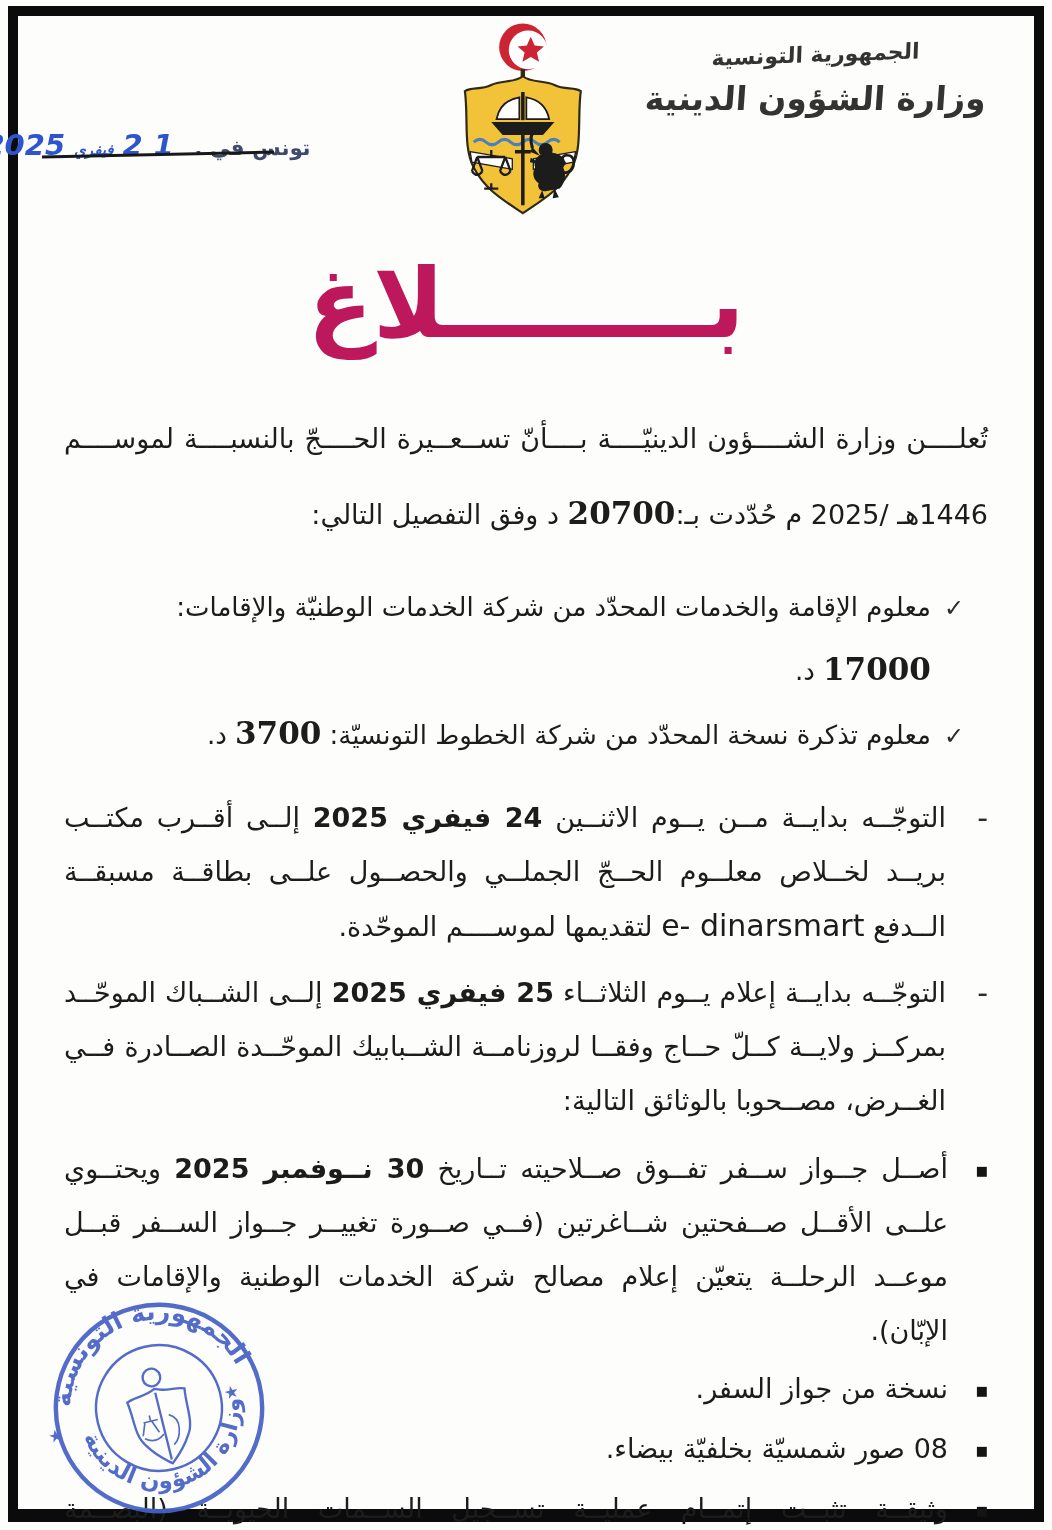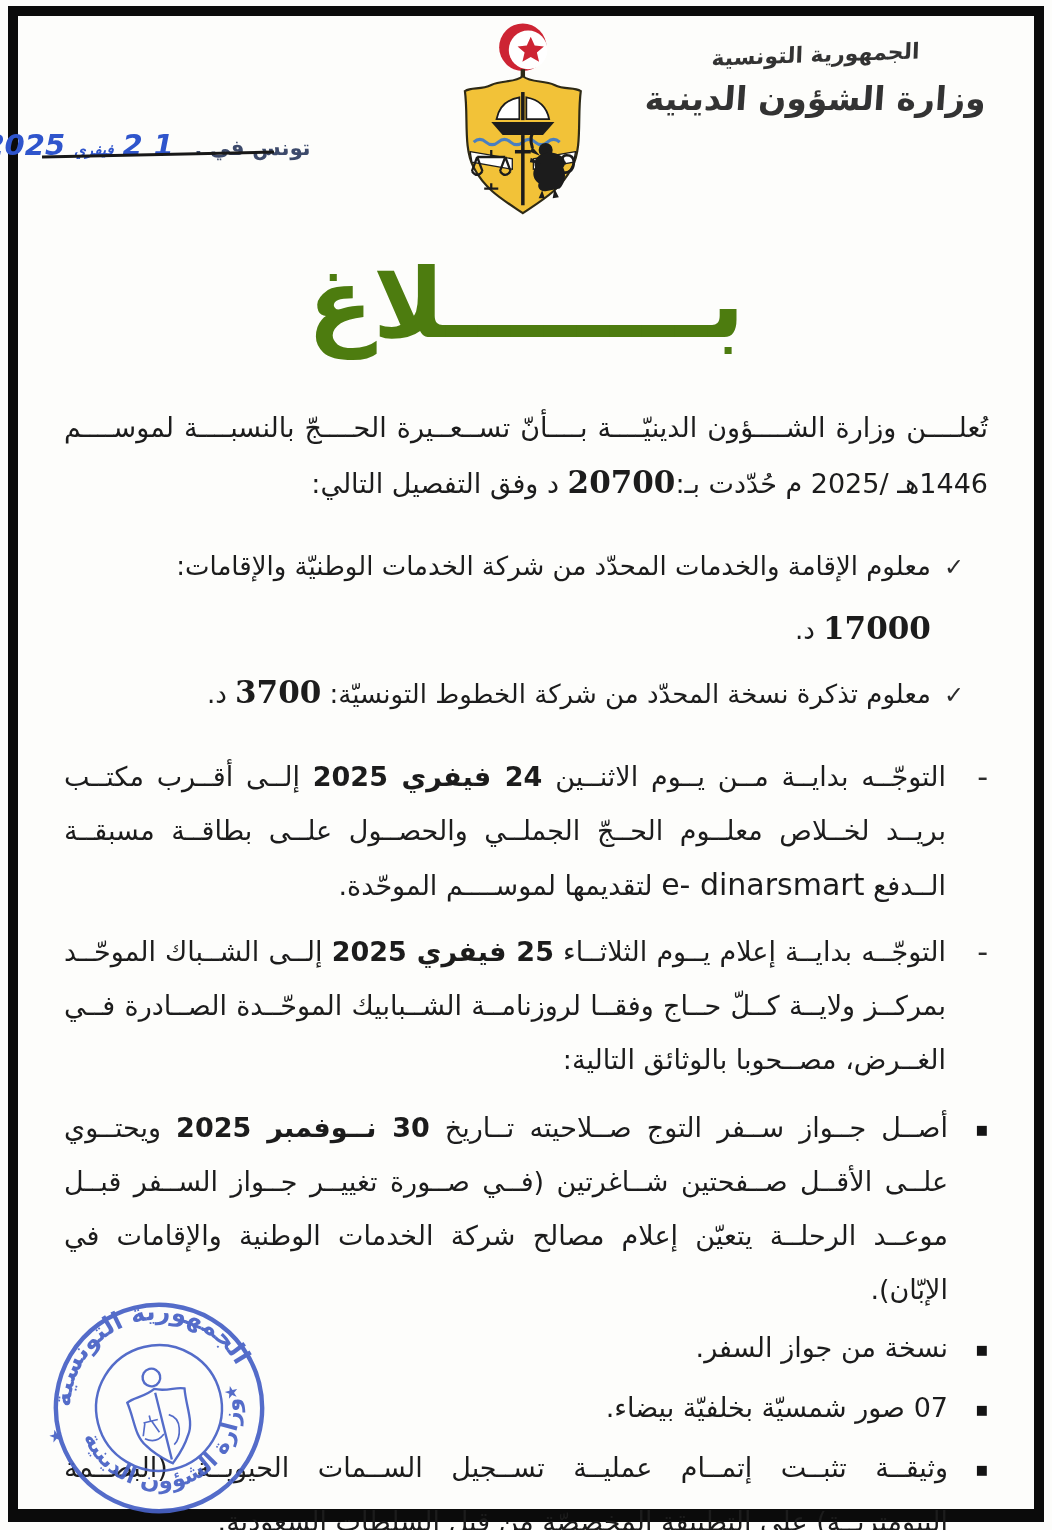--- a/index.html
+++ b/index.html
@@ -28,25 +28,25 @@
     display:flex; direction:rtl; align-items:baseline; gap:9px;
   }
   .d-label { font-size:21px; font-weight:bold; color:#3d4a6b; transform:skewX(6deg); white-space:nowrap; }
   .d-day, .d-month, .d-year { color:#2f55cc; font-weight:bold; font-style:italic; }
   .d-day  { font-size:29px; letter-spacing:11px; }
   .d-month{ font-size:15px; }
   .d-year { font-size:29px; }
   .d-strike { position:absolute; left:-16px; top:25px; width:232px; height:3px; background:#181818; transform:rotate(-1.2deg); }
   
   h1.title {
-    text-align:center; font-size:96px; font-weight:bold; color:#4d7c0f;
+    text-align:center; font-size:96px; font-weight:bold; color:#be185d;
     margin-top:14px; line-height:1.3; letter-spacing:-2px;
   }
   
-  .intro { margin-top:34px; font-size:27px; line-height:54px; text-align:justify; }
+  .intro { margin-top:34px; font-size:27px; line-height:75px; text-align:justify; }
   .amount { font-family:"DejaVu Serif", serif; font-weight:bold; font-size:31px; }
   .fees { list-style:none; margin-top:24px; padding-right:24px; }
   .fee { display:flex; gap:13px; font-size:26px; line-height:62px; align-items:baseline; }
   .check { font-size:24px; color:#2c2c2c; }
   .call-line { margin-top:18px; font-size:27px; line-height:50px; }
   .steps { margin-top:24px; }
   .step { display:flex; }
   .step + .step { margin-top:12px; }
   .dash { width:42px; font-size:30px; line-height:54px; color:#2c2c2c; }
   .jtext { flex:1; font-size:27px; line-height:54px; text-align:justify; }
@@ -142,29 +142,29 @@
     </div>
     <div class="step">
       <span class="dash">-</span>
       <p class="jtext"><span>التوجّــه بدايــة إعلام يــوم الثلاثــاء </span><span class="bdate">25 فيفري 2025</span><span> إلــى الشــباك الموحّــد بمركــز ولايــة كــلّ حــاج وفقــا لروزنامــة الشــبابيك الموحّــدة الصــادرة فــي الغــرض، مصــحوبا بالوثائق التالية:</span></p>
     </div>
   </div>
 
   <div class="docs">
     <div class="doc">
       <span class="sq">■</span>
-      <p class="jtext"><span>أصــل جــواز ســفر التوج صــلاحيته تــاريخ </span><span class="bdate">30 نــوفمبر 2025</span><span> ويحتــوي علــى الأقــل صــفحتين شــاغرتين (فــي صــورة تغييــر جــواز الســفر قبــل موعــد الرحلــة يتعيّن إعلام مصالح شركة الخدمات الوطنية والإقامات في الإبّان).</span></p>
+      <p class="jtext"><span>أصــل جــواز ســفر تفــوق صــلاحيته تــاريخ </span><span class="bdate">30 نــوفمبر 2025</span><span> ويحتــوي علــى الأقــل صــفحتين شــاغرتين (فــي صــورة تغييــر جــواز الســفر قبــل موعــد الرحلــة يتعيّن إعلام مصالح شركة الخدمات الوطنية والإقامات في الإبّان).</span></p>
     </div>
     <div class="doc">
       <span class="sq">■</span>
       <p class="jtext">نسخة من جواز السفر.</p>
     </div>
     <div class="doc">
       <span class="sq">■</span>
-      <p class="jtext">07 صور شمسيّة بخلفيّة بيضاء.</p>
+      <p class="jtext">08 صور شمسيّة بخلفيّة بيضاء.</p>
     </div>
     <div class="doc">
       <span class="sq">■</span>
       <p class="jtext">وثيقــة تثبــت إتمــام عمليــة تســجيل الســمات الحيويــة (البصــمة البيومتريــة) على التطبيقة المخصصّة من قبل السلطات السعودية.</p>
     </div>
   </div>
 
   <div class="stamp">
     <svg viewBox="0 0 230 230" width="226" height="226">
       <g fill="none" stroke="#4862c6">

